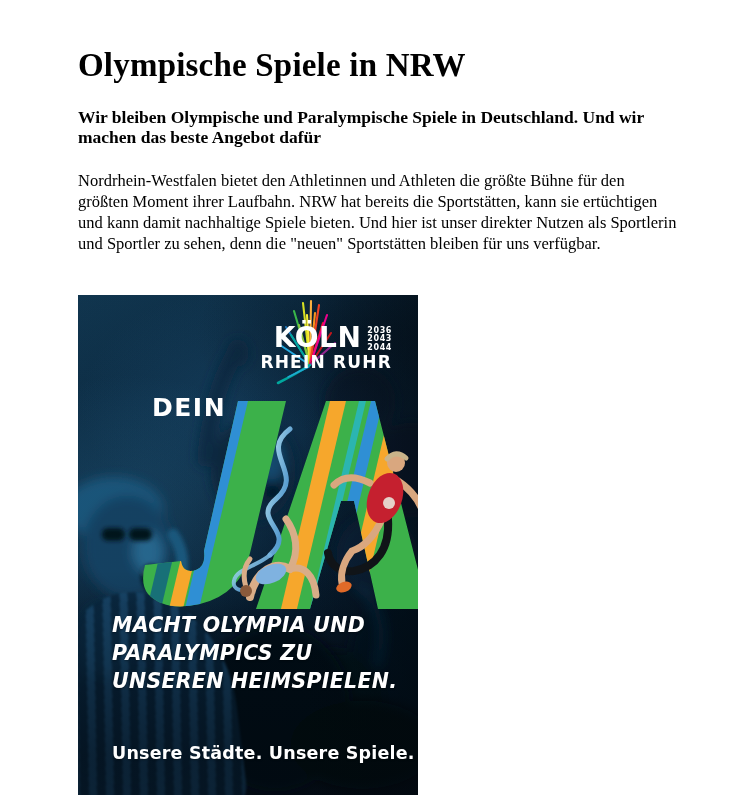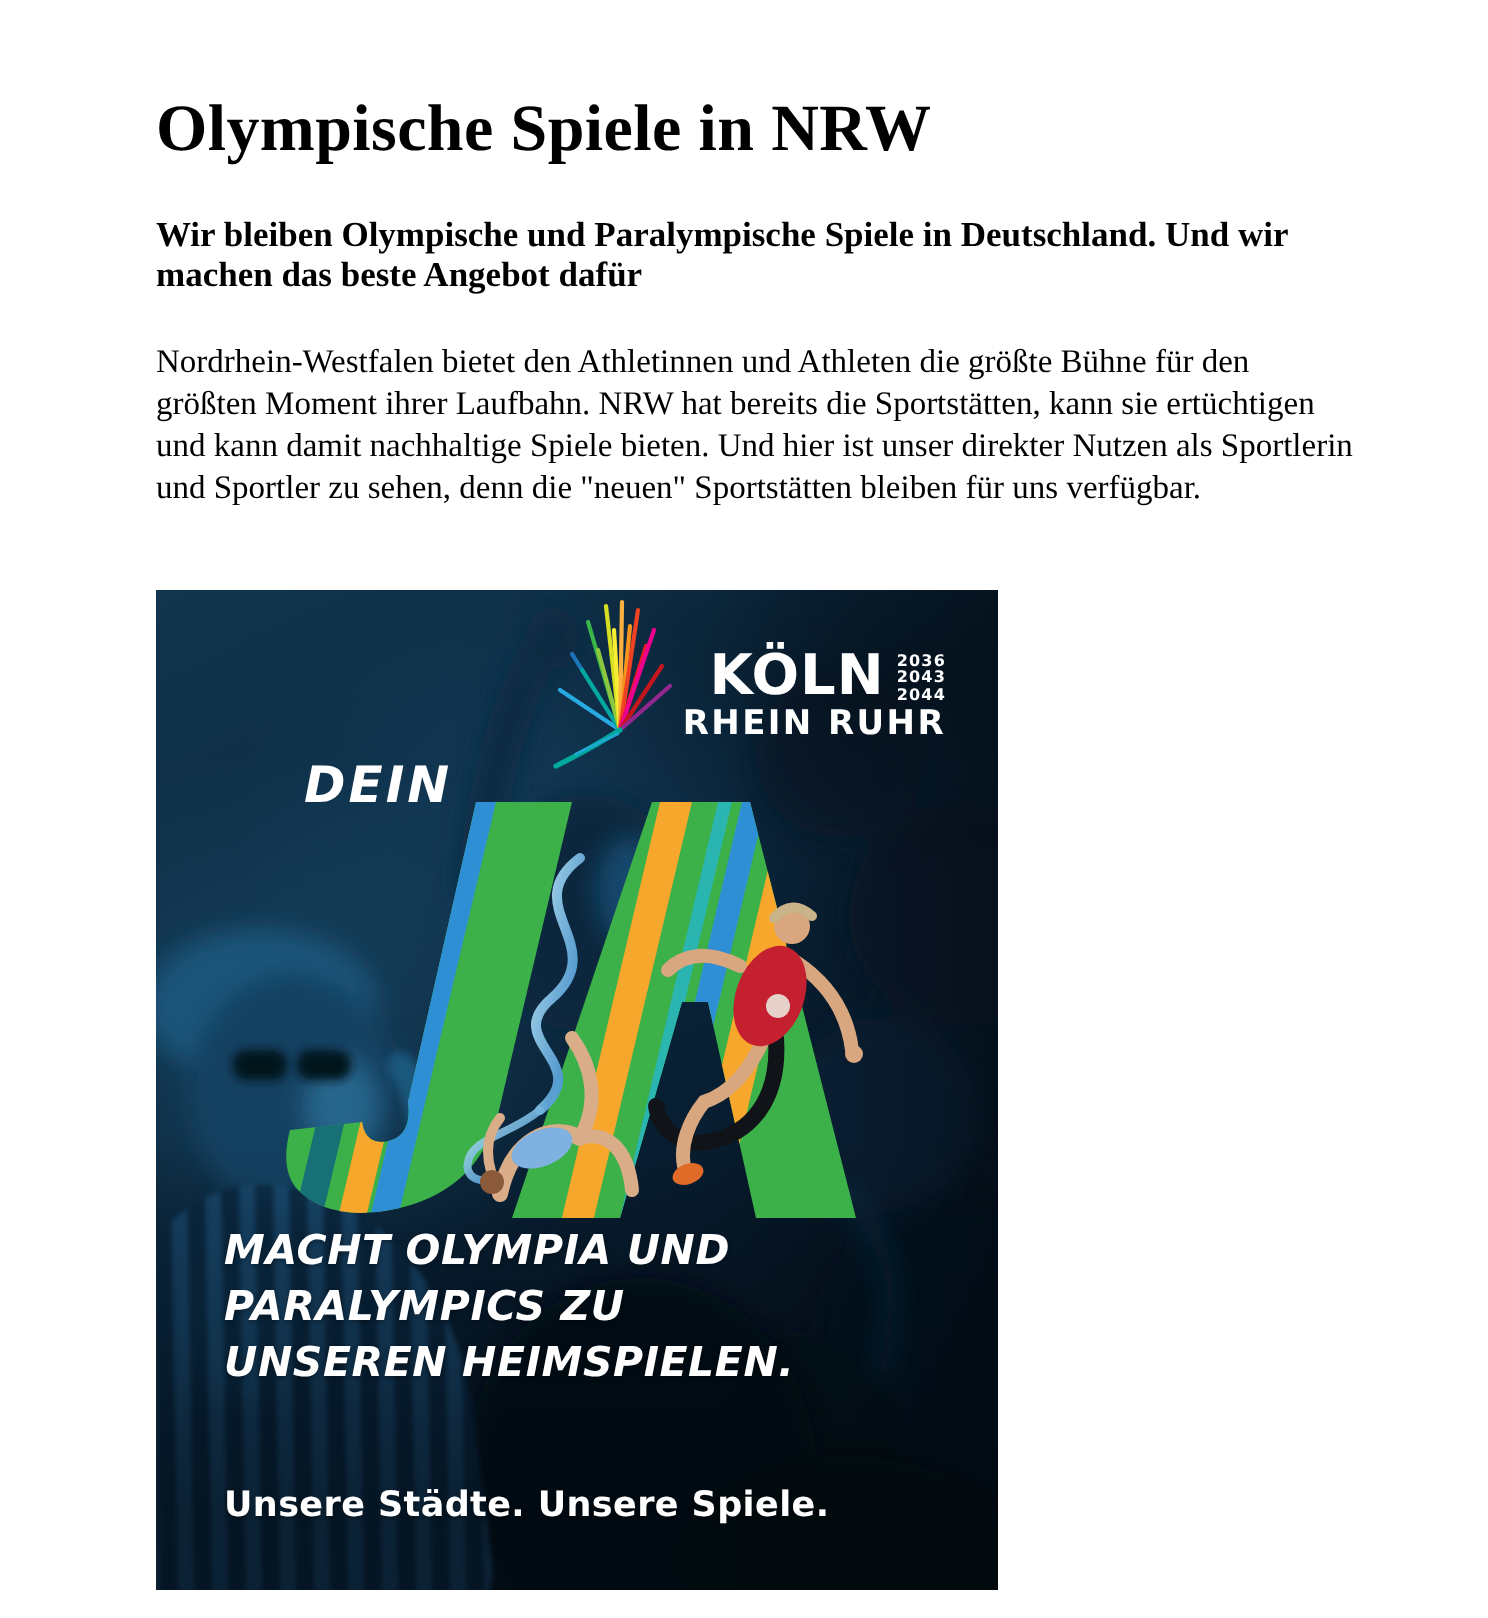--- a/index.html
+++ b/index.html
@@ -8,27 +8,26 @@
     font-family:"Liberation Serif","DejaVu Serif",serif;
     overflow:hidden;
   }
   .page{padding:49px 66px 0 78px;}
   h1.title{font-size:33px;line-height:33px;font-weight:bold;margin:0 0 25px 0;letter-spacing:.2px;}
   h2.subtitle{font-size:17.5px;line-height:20px;font-weight:bold;margin:0 0 23px 0;max-width:600px;}
   p.body-text{font-size:16.5px;line-height:21px;margin:0 0 41px 0;max-width:602px;}
 
   
   figure.poster{
-    margin:0;position:relative;width:400px;height:500px;overflow:hidden;
+    margin:0;position:relative;width:340px;height:500px;overflow:hidden;
     background:
       radial-gradient(240px 200px at 16% 44%, rgba(48,118,160,.38), rgba(48,118,160,0) 70%),
       radial-gradient(200px 160px at 42% 22%, rgba(36,96,140,.30), rgba(36,96,140,0) 70%),
       linear-gradient(155deg,#123a55 0%,#0c2c45 32%,#081f33 58%,#051220 82%,#040d17 100%);
     font-family:"DejaVu Sans","Liberation Sans",sans-serif;
-    padding-left:21px;
   }
   .crowd-svg{position:absolute;inset:0;width:100%;height:100%;}
   .shirt-stripes{
     position:absolute;left:-22px;top:296px;width:180px;height:230px;
     background:repeating-linear-gradient(96deg,#0a2a44 0 9px,#1d5078 9px 17px);
     transform:rotate(-7deg);border-radius:45% 55% 12% 10%;
     opacity:.8;filter:blur(1.2px);
   }
   .vignette{
     position:absolute;inset:0;pointer-events:none;
@@ -40,22 +39,22 @@
 
   
   .starburst{position:absolute;left:198px;top:4px;width:70px;height:88px;}
   .logo-text{position:absolute;top:30px;right:26px;color:#fff;text-align:right;}
   .logo-row{display:flex;justify-content:flex-end;align-items:flex-start;gap:6px;}
   .logo-city{font-size:28px;line-height:26px;font-weight:bold;letter-spacing:.5px;}
   .logo-years{display:flex;flex-direction:column;font-size:8px;line-height:8.4px;font-weight:bold;letter-spacing:.6px;margin-top:2px;text-align:left;}
   .logo-region{font-size:17px;line-height:18px;font-weight:bold;letter-spacing:1.2px;margin-top:1px;}
 
   .dein{
-    position:absolute;left:74px;top:83px;color:#fff;
-    font-size:25px;font-weight:bold;font-style:italic;letter-spacing:1.5px;
+    position:absolute;left:74px;top:98px;color:#fff;
+    font-size:25px;font-weight:bold;letter-spacing:1.5px;
   }
   .ja-svg{position:absolute;left:60px;top:106px;width:300px;height:212px;overflow:visible;}
 
   .headline{
     position:absolute;left:34px;top:316px;color:#fff;
     font-size:20.5px;line-height:28px;font-weight:bold;font-style:italic;letter-spacing:.3px;
     text-shadow:0 1px 2px rgba(0,0,0,.35);
   }
   .headline span{display:block;}
   .tagline{

